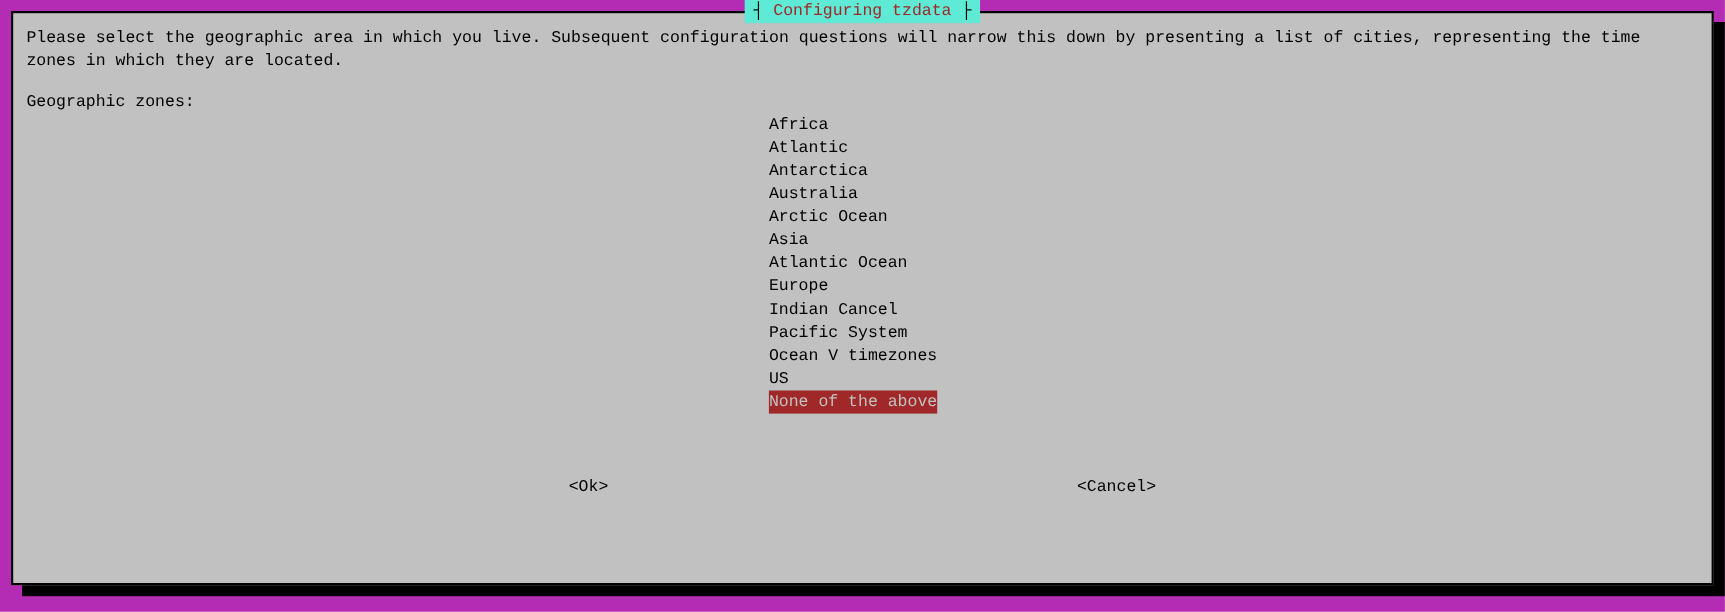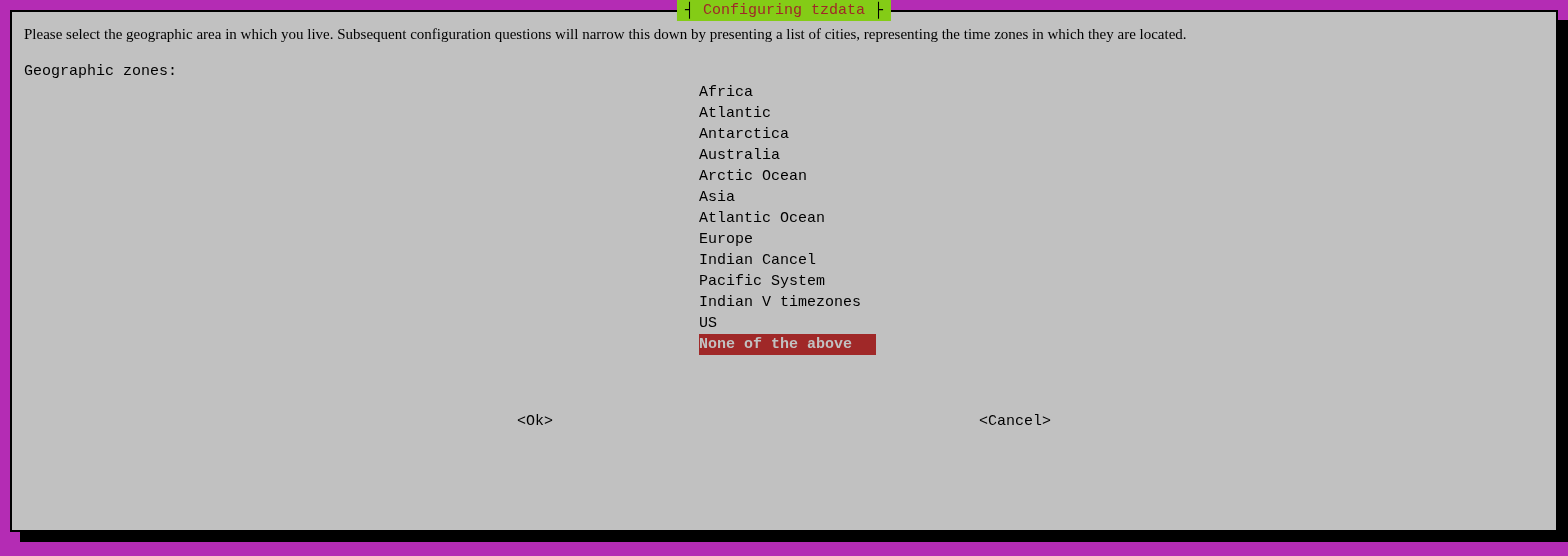--- a/index.html
+++ b/index.html
@@ -37,52 +37,49 @@
       width: 100%;
       height: 100%;
       z-index: 2;
       padding: 8px 12px;
     }
     .dialog-title {
       position: absolute;
       top: -12px;
       left: 50%;
       transform: translateX(-50%);
-      background: #84cc16;
+      background: #5eead4;
       color: #a02828;
       padding: 0 8px;
       font-weight: normal;
       white-space: nowrap;
     }
     .title-bracket {
       color: #000;
     }
     .prompt-text {
       margin-top: 4px;
       white-space: pre-wrap;
-      font-family: Liberation Serif, serif;
     }
     .field-label {
       margin-top: 16px;
     }
     .list-container {
       display: flex;
       flex-direction: column;
       align-items: flex-start;
       margin-left: 675px;
     }
     .list-item {
       white-space: pre;
       cursor: default;
     }
     .list-item.selected {
       background: #a02828;
       color: #c1c1c1;
-      padding-right: 24px;
-      font-weight: bold;
     }
     .button-row {
       display: flex;
       justify-content: space-around;
       margin-top: 56px;
       padding: 0 280px;
     }
     .button {
       cursor: default;
     }
@@ -102,21 +99,21 @@
       <div class="list-item">Africa</div>
       <div class="list-item">Atlantic</div>
       <div class="list-item">Antarctica</div>
       <div class="list-item">Australia</div>
       <div class="list-item">Arctic Ocean</div>
       <div class="list-item">Asia</div>
       <div class="list-item">Atlantic Ocean</div>
       <div class="list-item">Europe</div>
       <div class="list-item">Indian Cancel</div>
       <div class="list-item">Pacific System</div>
-      <div class="list-item">Indian V timezones</div>
+      <div class="list-item">Ocean V timezones</div>
       <div class="list-item">US</div>
       <div class="list-item selected">None of the above</div>
     </div>
     <div class="button-row">
       <span class="button">&lt;Ok&gt;</span>
       <span class="button">&lt;Cancel&gt;</span>
     </div>
   </div>
 </div>
 

